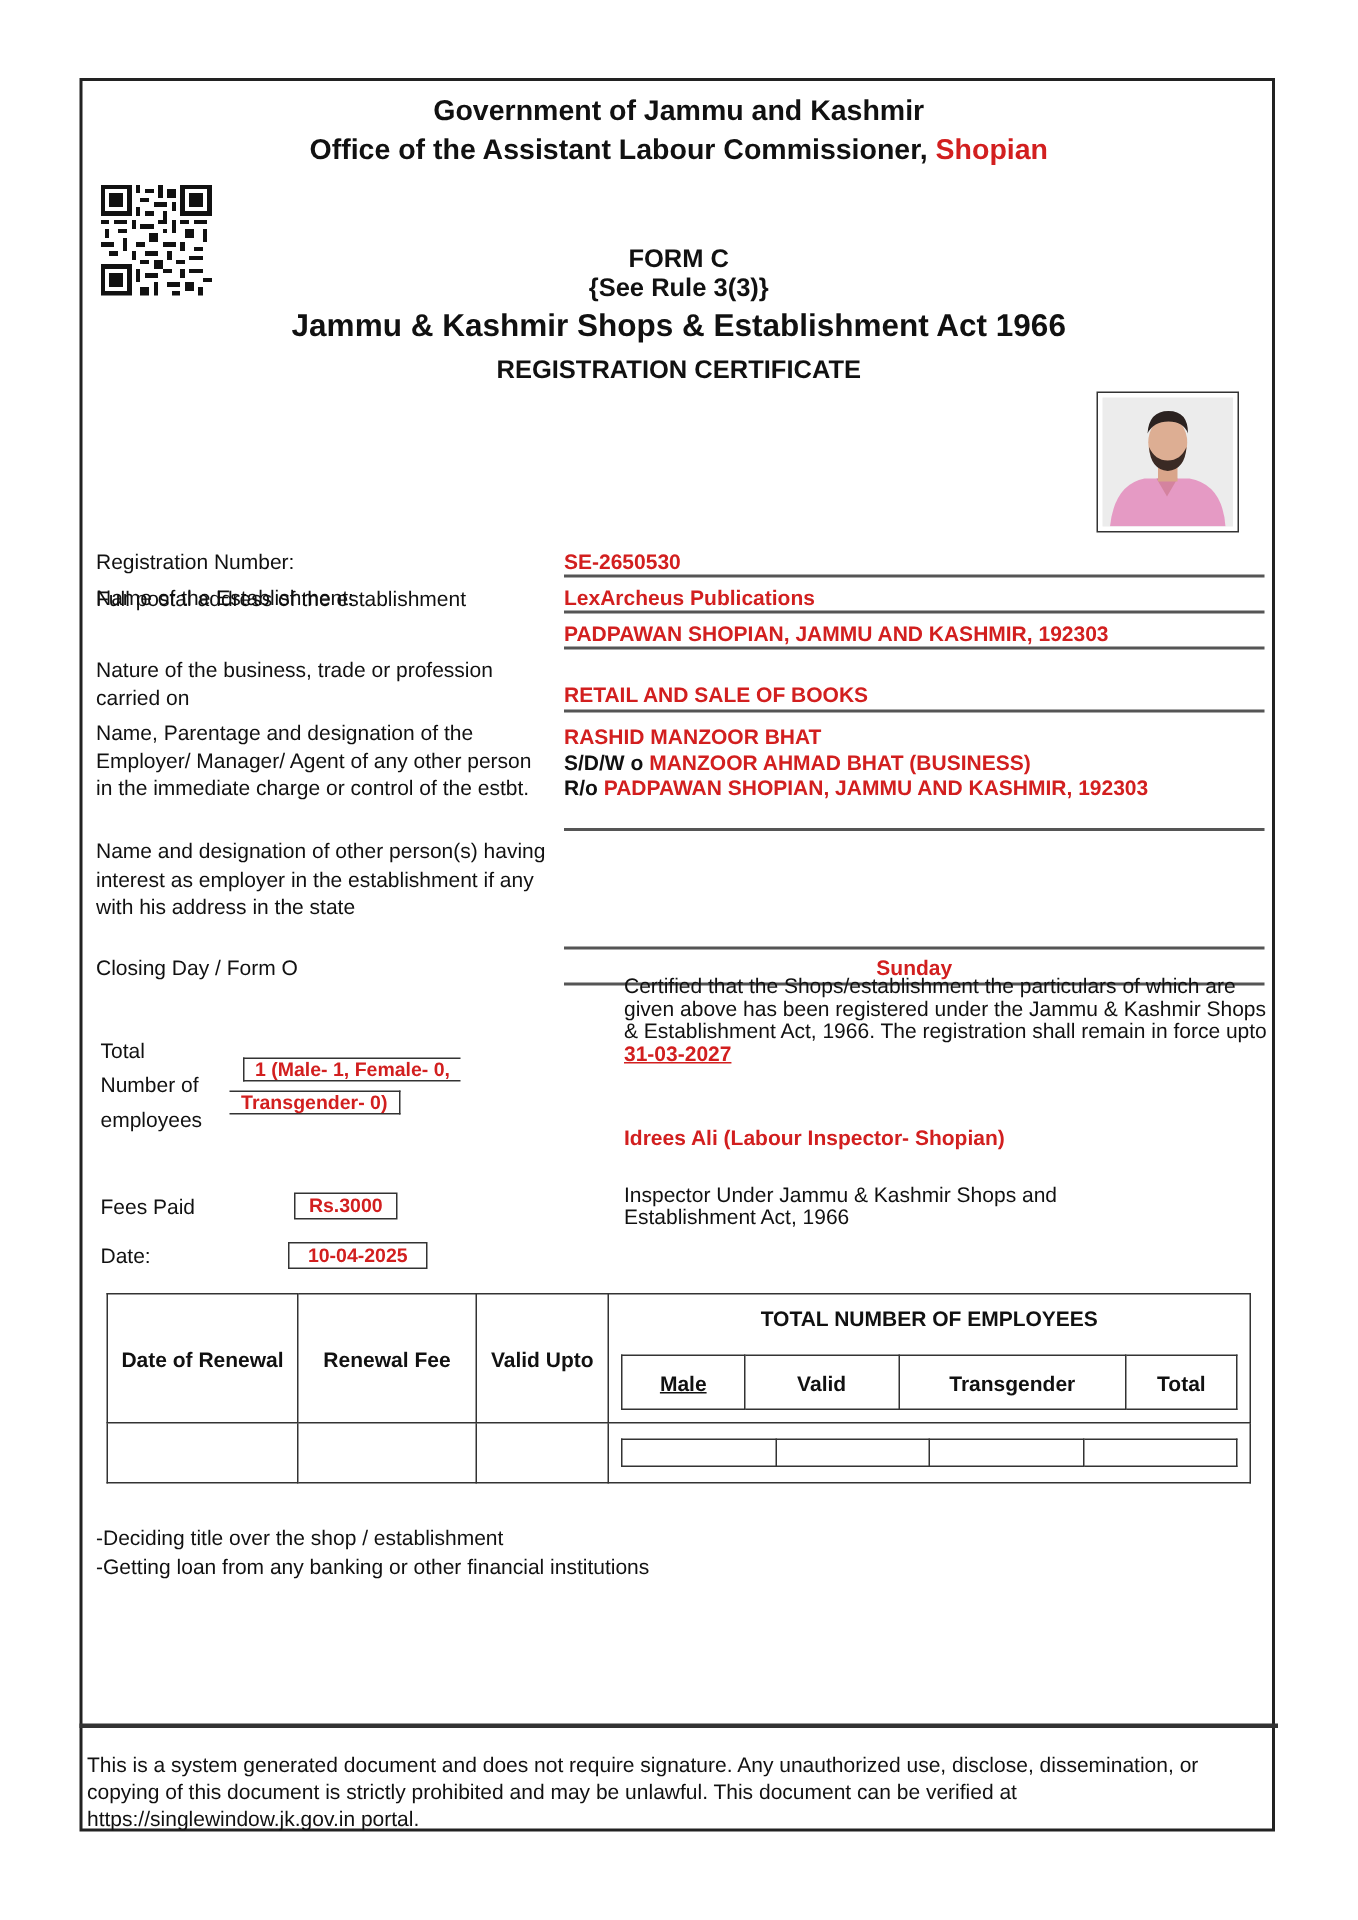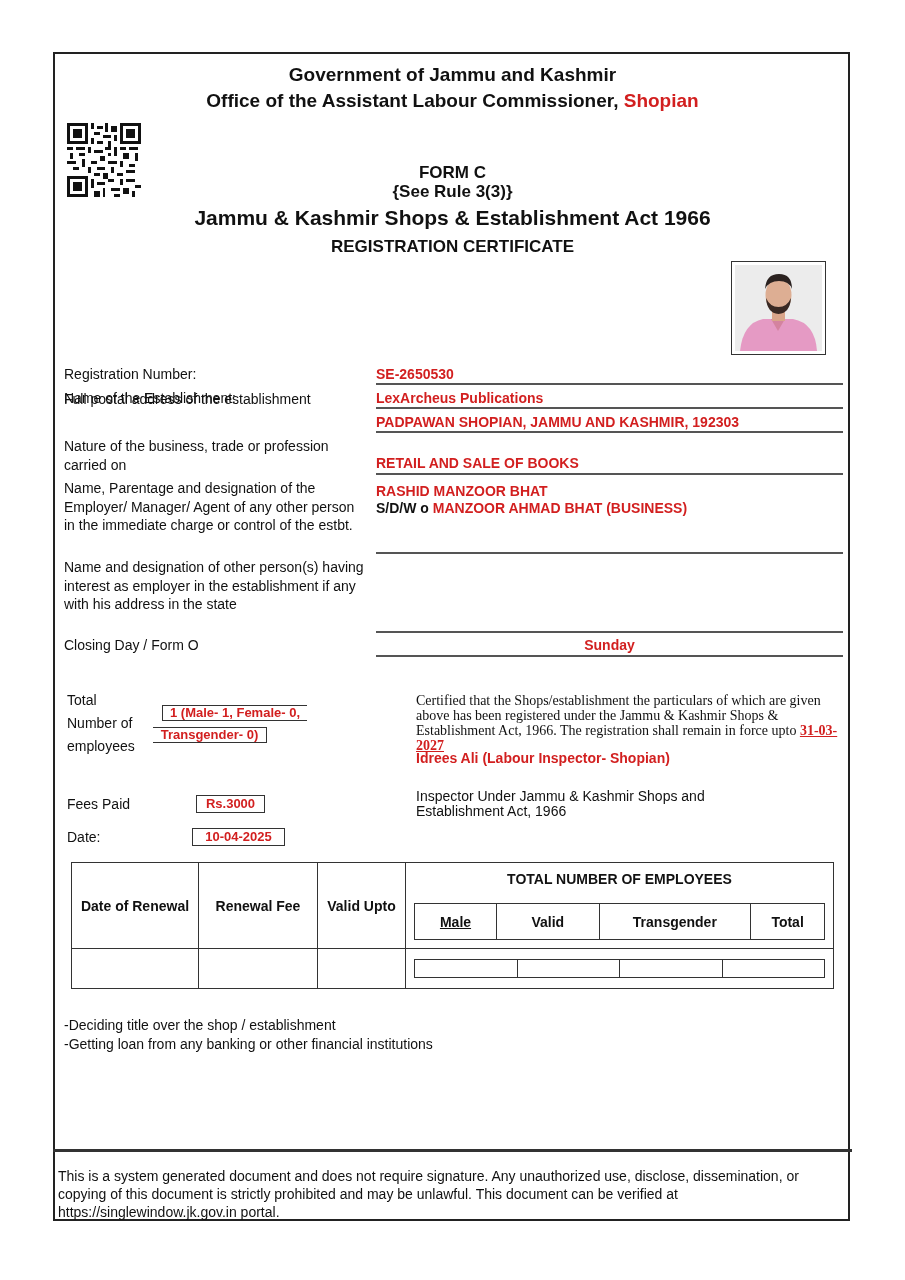--- a/index.html
+++ b/index.html
@@ -135,20 +135,21 @@
 <div class="abs line" style="top:431px;"></div>
 
 <div class="abs lbl" style="top:437px;">Nature of the business, trade or profession carried on</div>
 <div class="abs val red" style="top:455px;">RETAIL AND SALE OF BOOKS</div>
 <div class="abs line" style="top:473px;"></div>
 
 <div class="abs lbl" style="top:479px;">Name, Parentage and designation of the Employer/ Manager/ Agent of any other person in the immediate charge or control of the estbt.</div>
 <div class="abs val" style="top:483px;">
   <div class="red">RASHID MANZOOR BHAT</div>
   <div><span>S/D/W o </span><span class="red">MANZOOR AHMAD BHAT (BUSINESS)</span></div>
+  <div><span>R/o </span><span class="red">PADPAWAN SHOPIAN, JAMMU AND KASHMIR, 192303</span></div>
 </div>
 <div class="abs line" style="top:552px;"></div>
 
 <div class="abs lbl" style="top:558px;">Name and designation of other person(s) having interest as employer in the establishment if any with his address in the state</div>
 <div class="abs val red" style="top:610px;"></div>
 <div class="abs line" style="top:631px;"></div>
 
 <div class="abs lbl" style="top:636px;">Closing Day / Form O</div>
 <div class="abs val red" style="top:637px; text-align:center;">Sunday</div>
 <div class="abs line" style="top:655px;"></div>
@@ -160,21 +161,21 @@
 </div>
 <div class="abs boxval" style="left:162px; top:705px; width:145px; height:16px; border-right:none;">1 (Male- 1, Female- 0,</div>
 <div class="abs boxval" style="left:153px; top:727px; width:114px; height:16px; border-left:none; border-bottom:1.5px solid #333;">Transgender- 0)</div>
 
 <div class="abs" style="left:67px; top:796px; font-size:14px;">Fees Paid</div>
 <div class="abs boxval" style="left:196px; top:795px; width:69px; height:18px; line-height:16px;">Rs.3000</div>
 
 <div class="abs" style="left:67px; top:829px; font-size:14px;">Date:</div>
 <div class="abs boxval" style="left:192px; top:828px; width:93px; height:18px; line-height:16px;">10-04-2025</div>
 
-<div class="abs cert" style="top:693px;font-family:Liberation Serif, serif;"><span>Certified that the Shops/establishment the particulars of which are given above has been registered under the Jammu &amp; Kashmir Shops &amp; Establishment Act, 1966. The registration shall remain in force upto </span><span class="red" style="font-weight:bold; text-decoration:underline;">31-03-2027</span></div>
+<div class="abs cert" style="top:650px;"><span>Certified that the Shops/establishment the particulars of which are given above has been registered under the Jammu &amp; Kashmir Shops &amp; Establishment Act, 1966. The registration shall remain in force upto </span><span class="red" style="font-weight:bold; text-decoration:underline;">31-03-2027</span></div>
 <div class="abs cert red" style="top:751px; font-weight:bold;">Idrees Ali (Labour Inspector- Shopian)</div>
 <div class="abs cert" style="top:789px; font-weight:normal; width:360px;">Inspector Under Jammu &amp; Kashmir Shops and Establishment Act, 1966</div>
 
 <table class="renew">
   <tbody>
       <tr style="height:76px;">
     <td style="width:126px;">Date of Renewal</td>
     <td style="width:118px;margin-left:32px;">Renewal Fee</td>
     <td style="width:87px;">Valid Upto</td>
     <td style="padding:8px 8px 8px 8px;">

